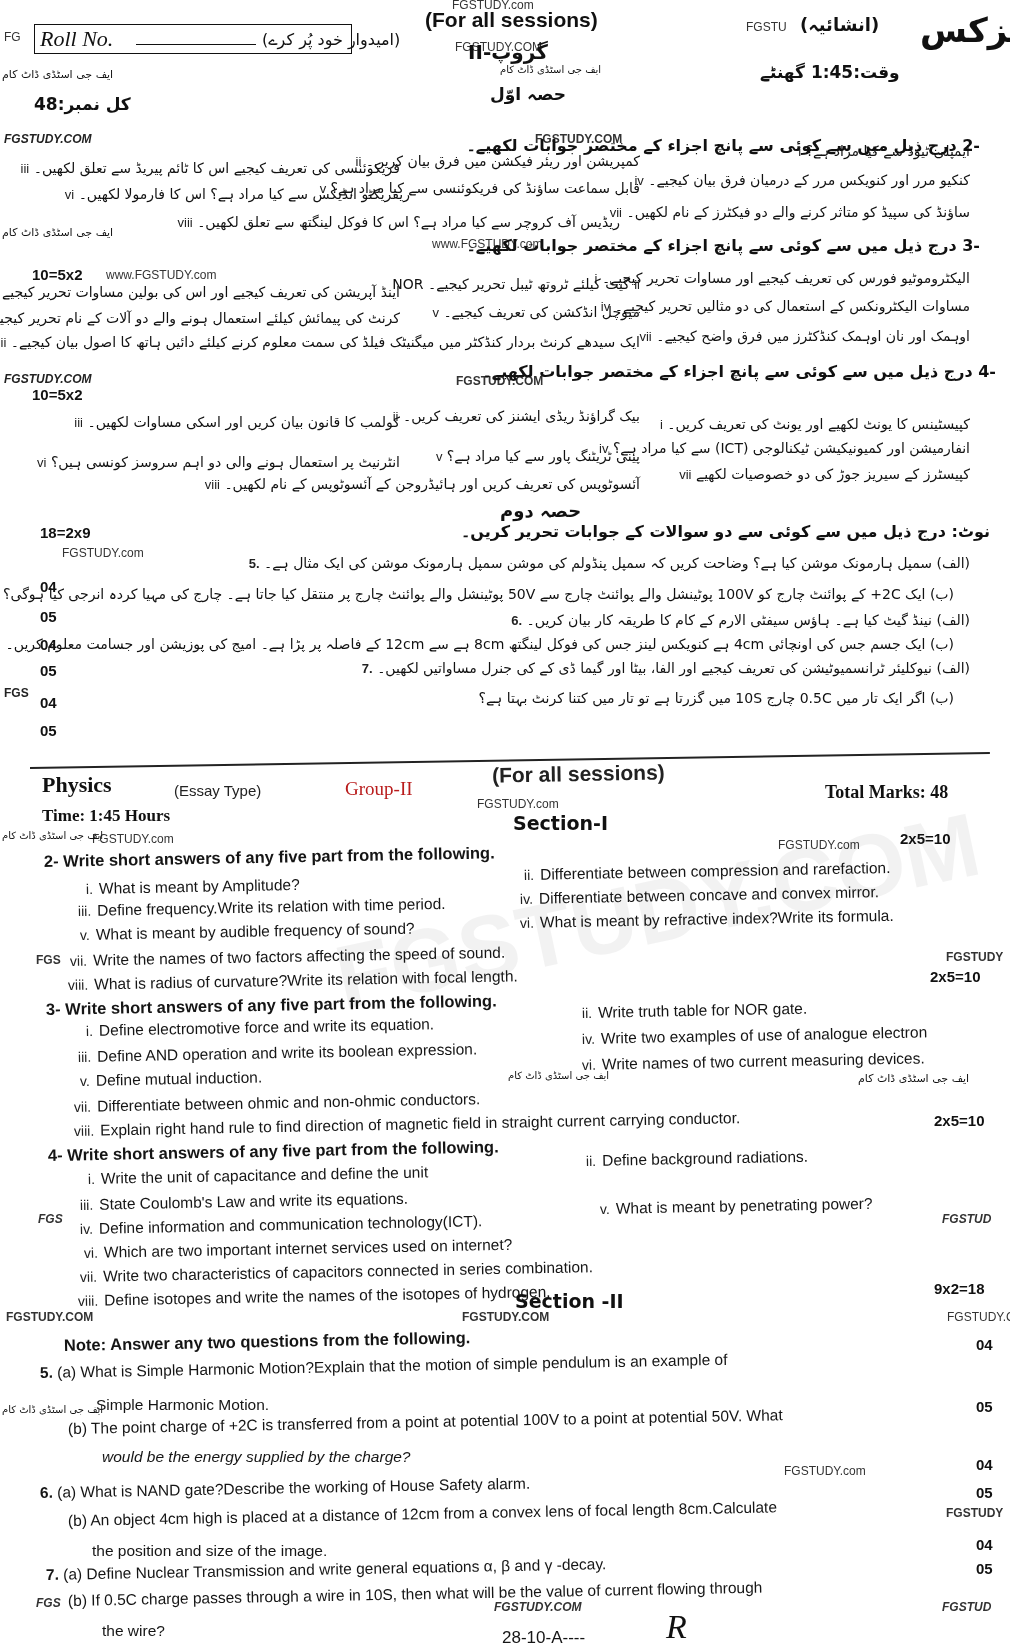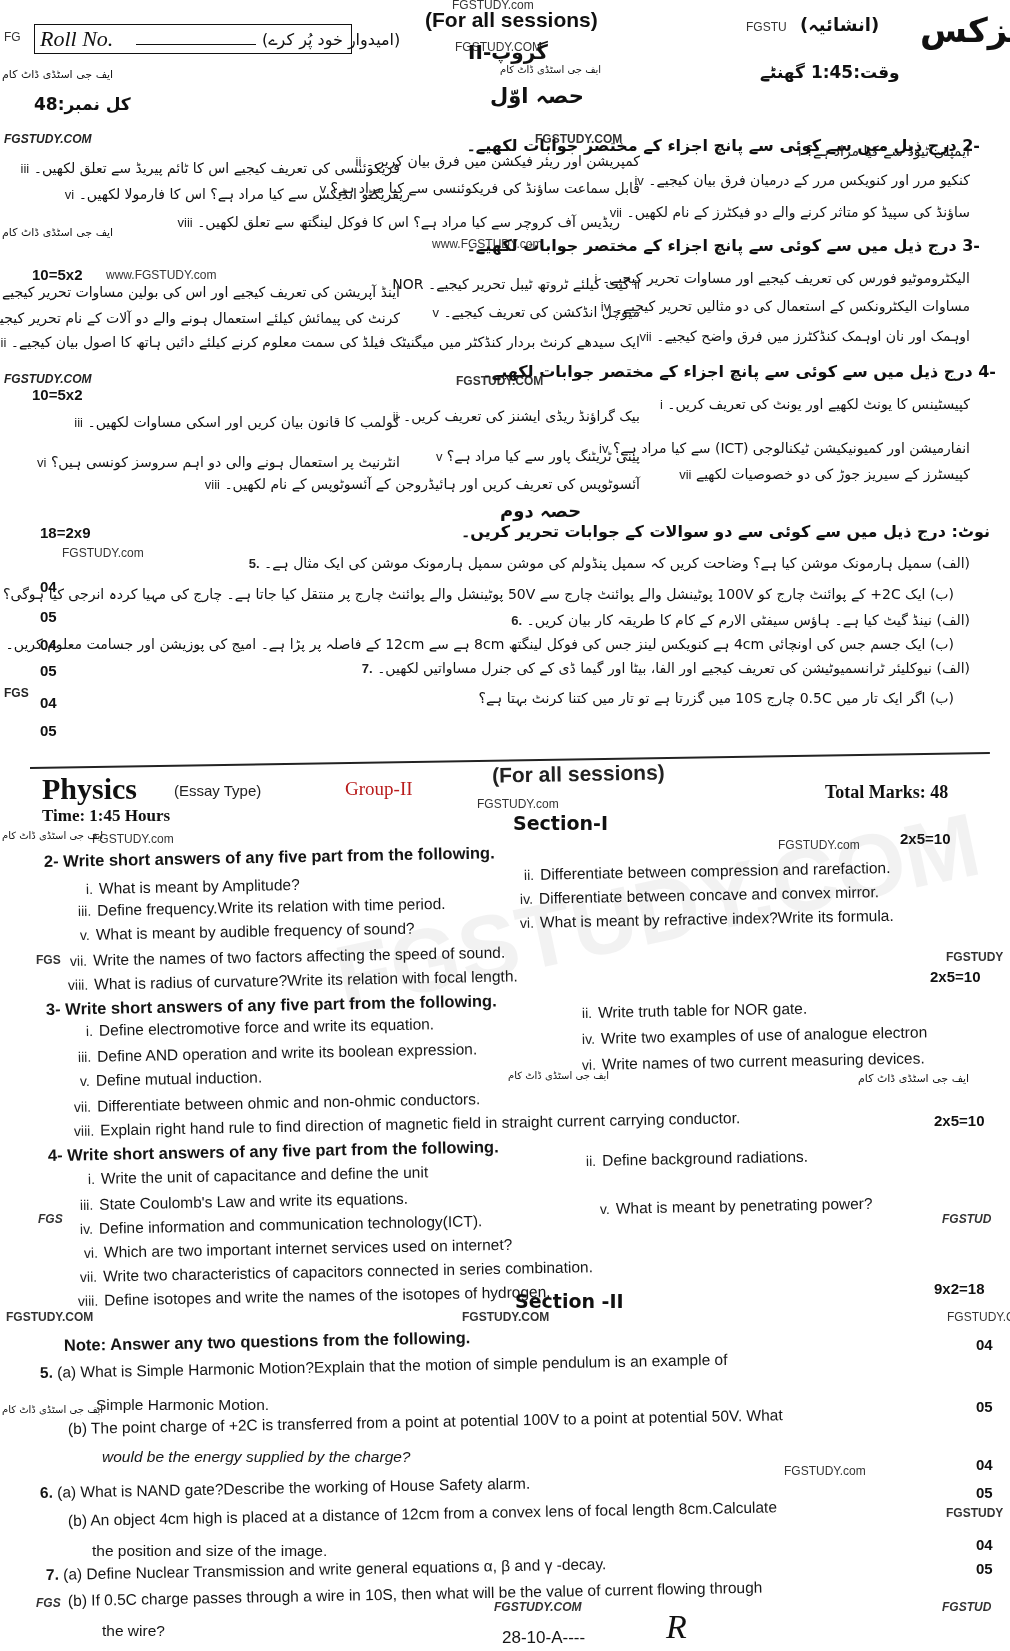--- a/index.html
+++ b/index.html
@@ -17,32 +17,32 @@
   .roll-box { left: 34px; top: 24px; width: 318px; height: 30px; border: 1.5px solid #111; }
   .roll-label { left: 40px; top: 26px; font-family: "Liberation Serif", serif; font-style: italic; font-size: 22px; }
   .roll-line { left: 136px; top: 44px; width: 120px; border-bottom: 1px solid #111; }
   .roll-note { left: 262px; top: 30px; font-size: 16px; }
 
   .sessions-top { left: 425px; top: 8px; font-size: 21px; font-weight: bold; }
   .title-urdu { left: 920px; top: 10px; font-size: 34px; font-weight: bold; }
   .title-type-urdu { left: 800px; top: 14px; font-size: 18px; font-weight: bold; }
   .group-urdu { left: 468px; top: 40px; font-size: 20px; font-weight: bold; }
   .time-urdu { left: 760px; top: 62px; font-size: 17px; font-weight: bold; }
-  .part1-urdu { left: 490px; top: 84px; font-size: 21px; font-weight: bold; }
+  .part1-urdu { left: 490px; top: 84px; font-size: 17px; font-weight: bold; }
   .total-urdu { left: 34px; top: 94px; font-size: 17px; font-weight: bold; }
 
   .q-head-urdu { font-size: 16px; font-weight: bold; }
   .q-item-urdu { font-size: 14px; }
   .num-roman { font-family: "Liberation Sans", sans-serif; font-size: 13px; color: #222; }
 
   
   .divider { left: 30px; top: 767px; width: 960px; height: 0; border-top: 2px solid #222; transform: rotate(-0.9deg); transform-origin: left center; }
 
   
-  .eng-title { left: 42px; top: 772px; font-family: "Liberation Serif", serif; font-size: 30px; font-weight: bold; }
+  .eng-title { left: 42px; top: 772px; font-family: "Liberation Serif", serif; font-size: 22px; font-weight: bold; }
   .eng-type { left: 174px; top: 782px; font-size: 15px; color: #222; }
   .eng-group { left: 345px; top: 778px; font-family: "Liberation Serif", serif; font-size: 19px; color: #b91c1c; }
   .eng-sessions { left: 492px; top: 762px; font-size: 21px; font-weight: bold; color: #222; transform: rotate(-1deg); }
   .eng-total { left: 825px; top: 782px; font-family: "Liberation Serif", serif; font-size: 18px; font-weight: bold; }
   .eng-time { left: 42px; top: 806px; font-family: "Liberation Serif", serif; font-size: 17px; font-weight: bold; }
   .eng-section { font-family: "DejaVu Sans", sans-serif; font-size: 19px; font-weight: bold; }
 
   .eq { font-family: "Liberation Sans", sans-serif; font-size: 15.5px; color: #151515; }
   .eq-head { font-weight: bold; font-size: 16.5px; }
   .rn { display: inline-block; font-size: 14px; color: #222; margin-right: 6px; }
@@ -101,21 +101,21 @@
     <div class="abs urdu q-item-urdu" style="right:40px;top:298px;"><span>مساوات الیکٹرونکس کے استعمال کی دو مثالیں تحریر کیجیے۔</span> <span class="num-roman">iv</span></div>
     <div class="abs urdu q-item-urdu" style="right:370px;top:304px;"><span>میوچل انڈکشن کی تعریف کیجیے۔</span> <span class="num-roman">v</span></div>
     <div class="abs urdu q-item-urdu" style="right:610px;top:310px;"><span>کرنٹ کی پیمائش کیلئے استعمال ہونے والے دو آلات کے نام تحریر کیجیے۔</span> </div>
     <div class="abs urdu q-item-urdu" style="right:40px;top:328px;"><span>اوہمک اور نان اوہمک کنڈکٹرز میں فرق واضح کیجیے۔</span> <span class="num-roman">vii</span></div>
     <div class="abs urdu q-item-urdu" style="right:370px;top:334px;"><span>ایک سیدھے کرنٹ بردار کنڈکٹر میں میگنیٹک فیلڈ کی سمت معلوم کرنے کیلئے دائیں ہاتھ کا اصول بیان کیجیے۔</span> <span class="num-roman">viii</span></div>
 
     <div class="abs wm-b" style="left:4px;top:372px;">FGSTUDY.COM</div>
     <div class="abs marks" style="left:32px;top:386px;">10=5x2</div>
     <div class="abs wm" style="left:456px;top:374px;font-weight:bold;">FGSTUDY.COM</div>
     <div class="abs urdu q-head-urdu" style="right:14px;top:362px;"><span>-4</span> <span>درج ذیل میں سے کوئی سے پانچ اجزاء کے مختصر جوابات لکھیے۔</span></div>
-    <div class="abs urdu q-item-urdu" style="right:40px;top:396px;"><span>کپیسٹینس کا یونٹ لکھیے اور یونٹ کی تعریف کریں۔</span> <span class="num-roman">i</span></div>
+    <div class="abs urdu q-item-urdu" style="right:40px;top:416px;"><span>کپیسٹینس کا یونٹ لکھیے اور یونٹ کی تعریف کریں۔</span> <span class="num-roman">i</span></div>
     <div class="abs urdu q-item-urdu" style="right:370px;top:408px;"><span>بیک گراؤنڈ ریڈی ایشنز کی تعریف کریں۔</span> <span class="num-roman">ii</span></div>
     <div class="abs urdu q-item-urdu" style="right:610px;top:414px;"><span>کولمب کا قانون بیان کریں اور اسکی مساوات لکھیں۔</span> <span class="num-roman">iii</span></div>
     <div class="abs urdu q-item-urdu" style="right:40px;top:440px;"><span>انفارمیشن اور کمیونیکیشن ٹیکنالوجی (ICT) سے کیا مراد ہے؟</span> <span class="num-roman">iv</span></div>
     <div class="abs urdu q-item-urdu" style="right:370px;top:448px;"><span>پینی ٹریٹنگ پاور سے کیا مراد ہے؟</span> <span class="num-roman">v</span></div>
     <div class="abs urdu q-item-urdu" style="right:610px;top:454px;"><span>انٹرنیٹ پر استعمال ہونے والی دو اہم سروسز کونسی ہیں؟</span> <span class="num-roman">vi</span></div>
     <div class="abs urdu q-item-urdu" style="right:40px;top:466px;"><span>کپیسٹرز کے سیریز جوڑ کی دو خصوصیات لکھیے</span> <span class="num-roman">vii</span></div>
     <div class="abs urdu q-item-urdu" style="right:370px;top:476px;"><span>آئسوٹوپس کی تعریف کریں اور ہائیڈروجن کے آئسوٹوپس کے نام لکھیں۔</span> <span class="num-roman">viii</span></div>
 
     <div class="abs urdu q-head-urdu" style="left:500px;top:500px;font-size:18px;">حصہ دوم</div>
     <div class="abs urdu q-head-urdu" style="right:20px;top:522px;">نوٹ: درج ذیل میں سے کوئی سے دو سوالات کے جوابات تحریر کریں۔</div>

